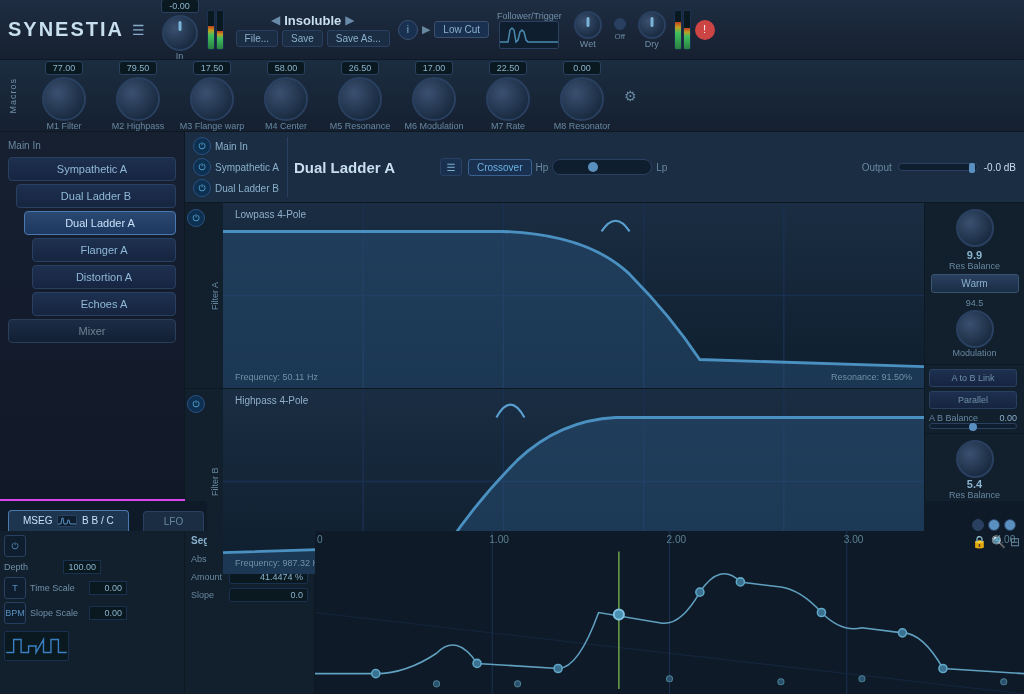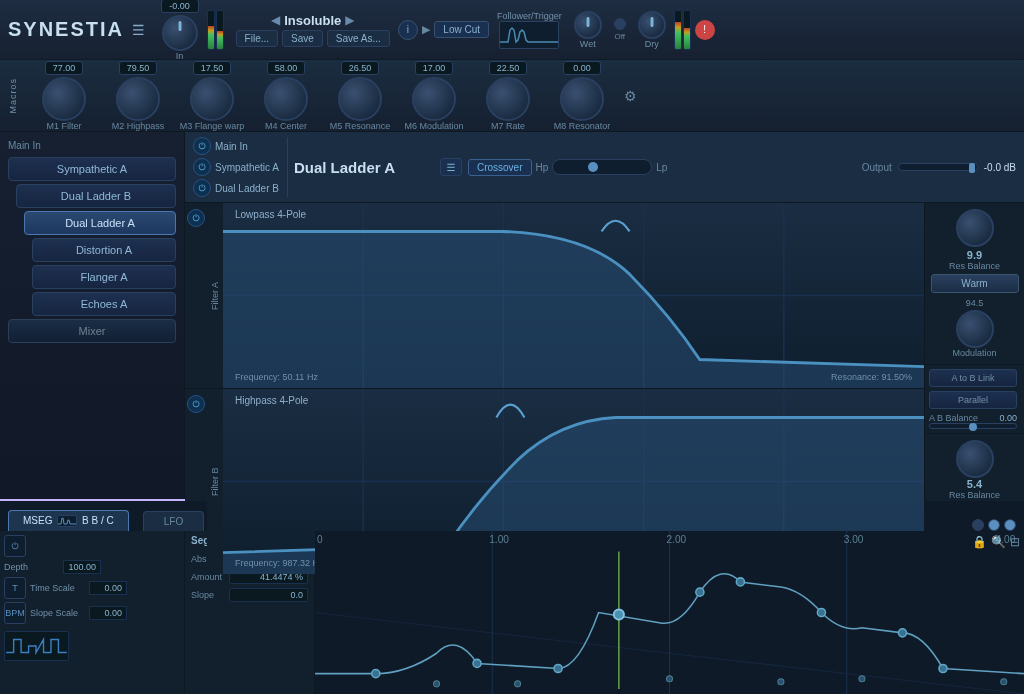--- a/index.html
+++ b/index.html
@@ -471,21 +471,21 @@
       border-radius: 50%;
       top: -1px;
       left: 50%;
       transform: translateX(-50%);
     }
 
     
     .bottom-section {
       height: 195px;
       background: #0c4a6e;
-      border-top: 2px solid #c4b5fd;
+      border-top: 2px solid #d946ef;
       display: flex;
       flex-direction: column;
     }
     .bottom-tabs {
       display: flex;
       background: #0e1a28;
       height: 30px;
       align-items: flex-end;
       padding: 0 8px;
       gap: 2px;
@@ -786,22 +786,22 @@
 
   <div class="sidebar">
     <div class="sidebar-title">Main In</div>
 
     <div class="sidebar-item">Sympathetic A</div>
     <div style="padding-left:8px;">
       <div class="sidebar-item">Dual Ladder B</div>
       <div style="padding-left:8px;">
         <div class="sidebar-item active">Dual Ladder A</div>
         <div style="padding-left:8px;">
+          <div class="sidebar-item">Flanger A</div>
           <div class="sidebar-item">Distortion A</div>
-          <div class="sidebar-item">Flanger A</div>
           <div class="sidebar-item">Echoes A</div>
         </div>
       </div>
     </div>
     <div class="sidebar-item mixer">Mixer</div>
   </div>
 
   <div class="filter-panel">
 
     <div style="display:flex;align-items:center;background:#1a2d42;padding:5px 8px;gap:6px;border-bottom:1px solid #0d1820;">

